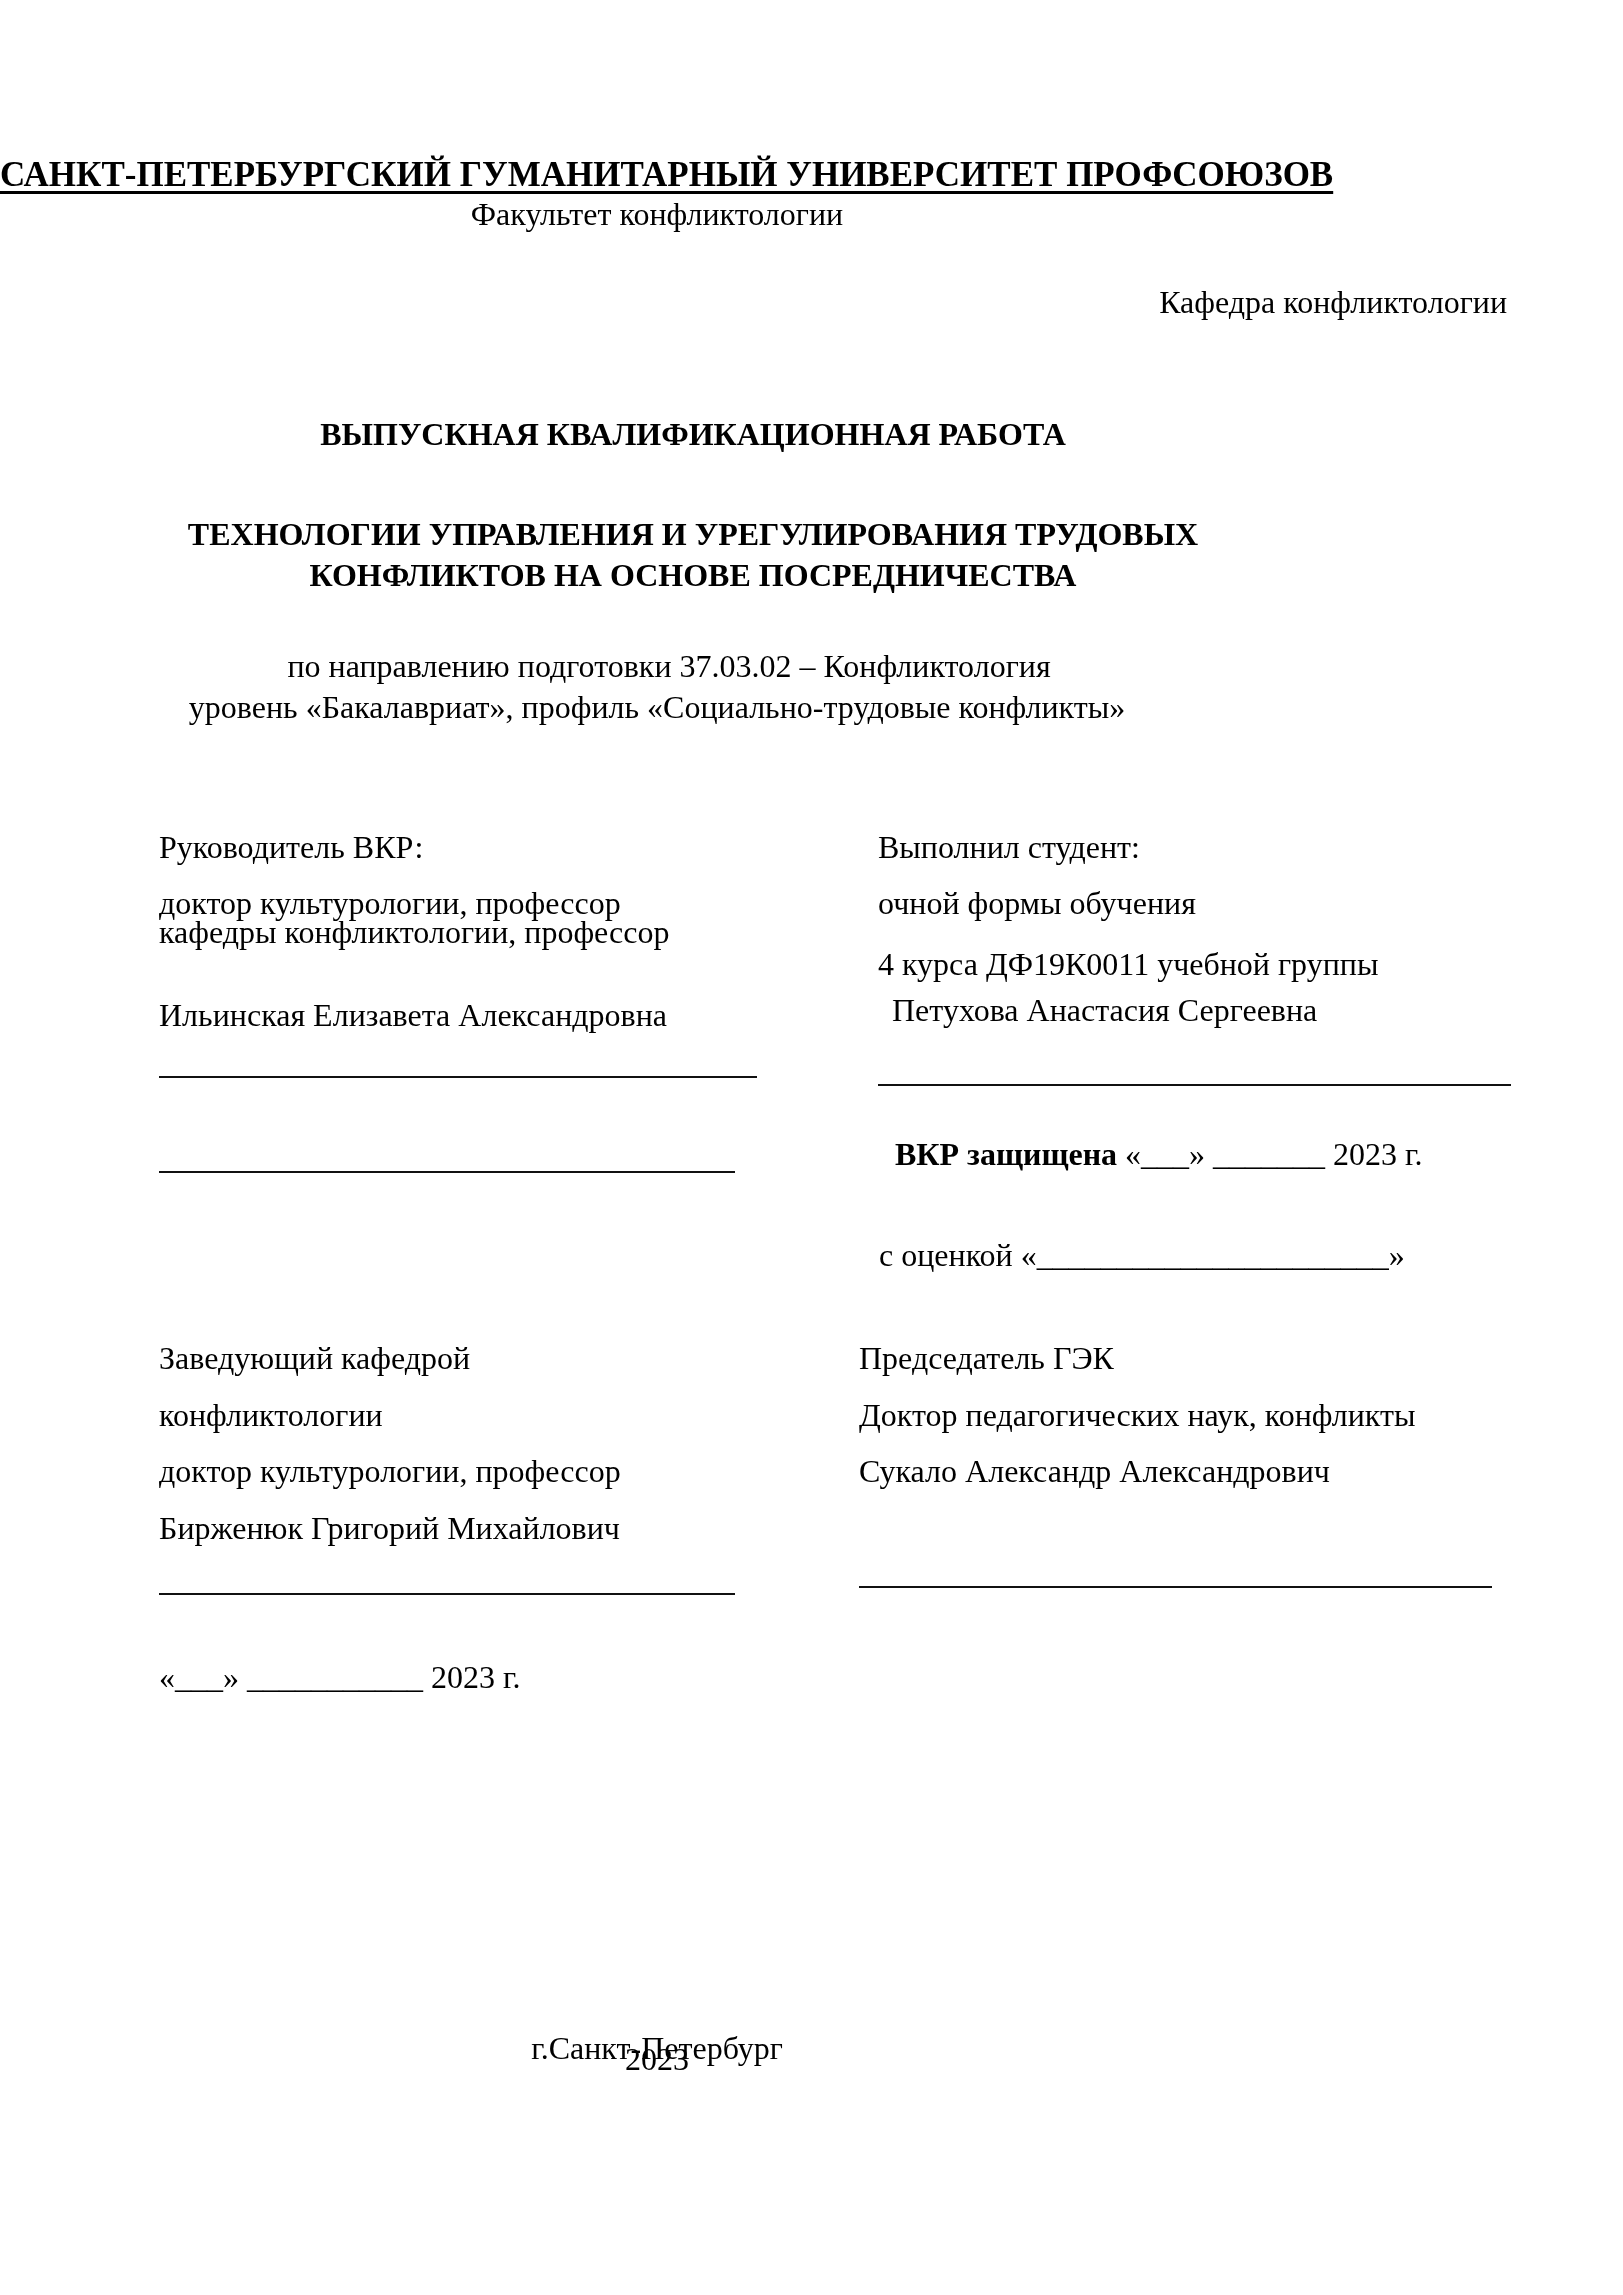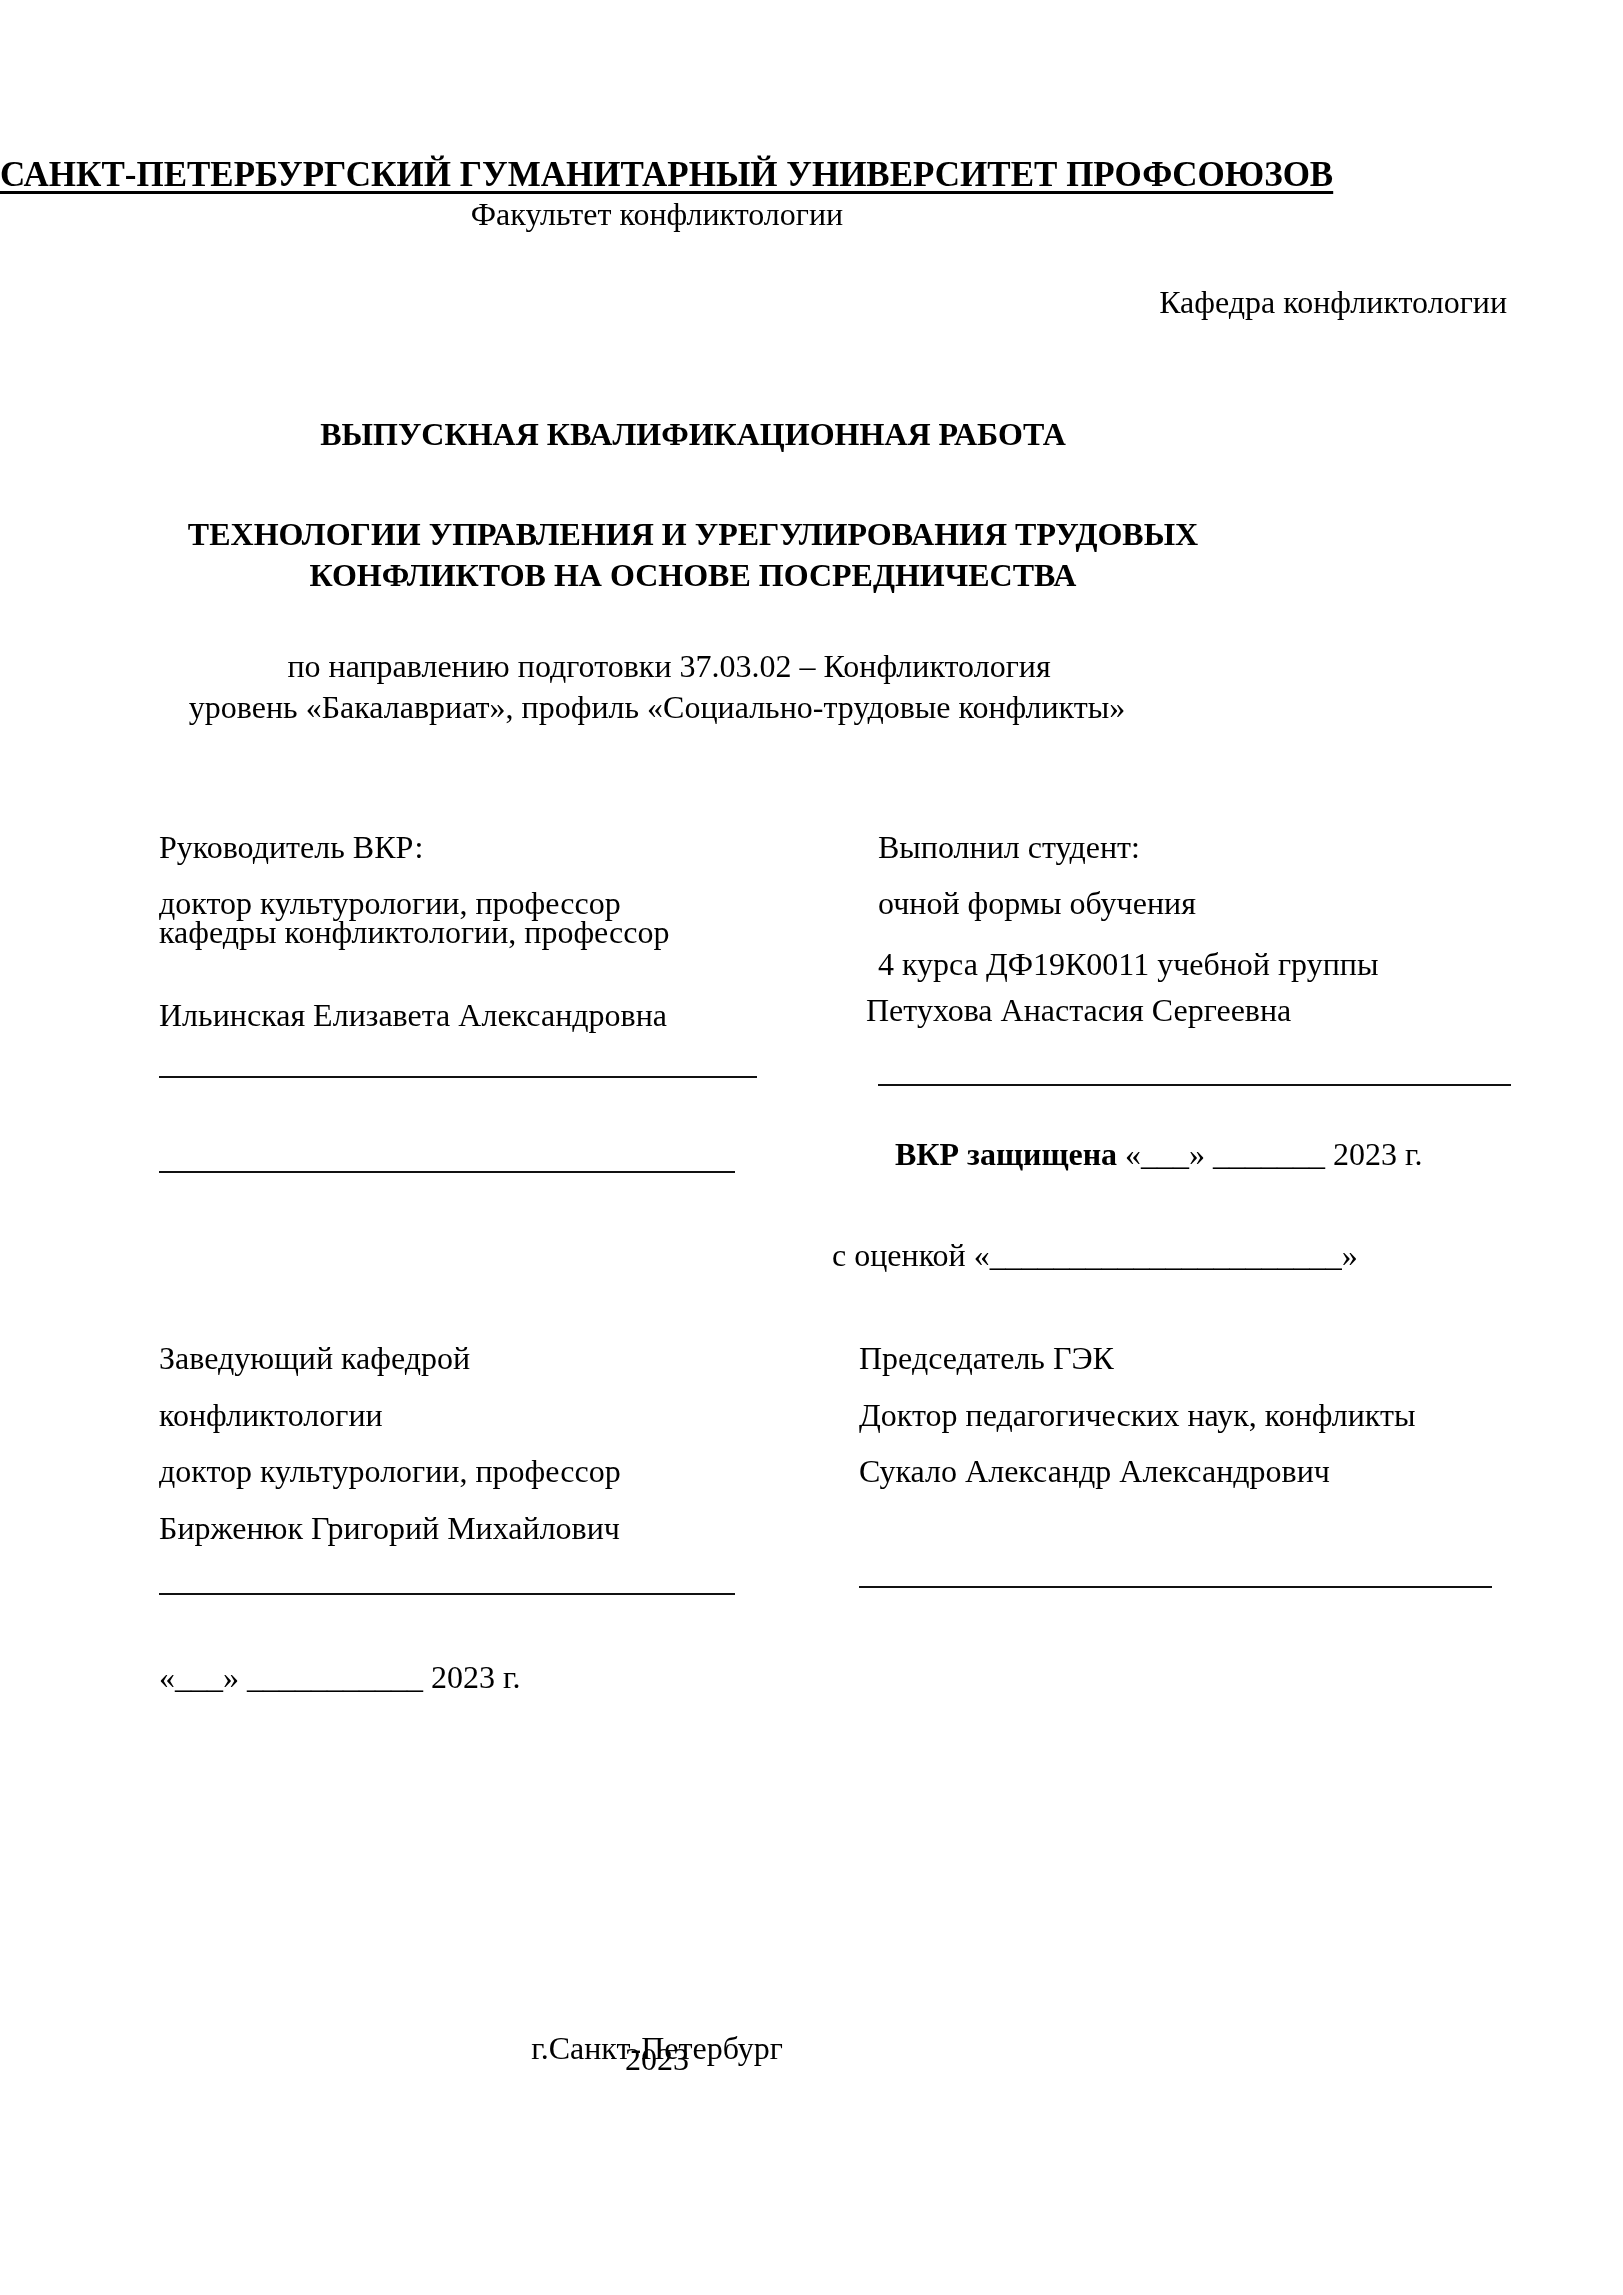--- a/index.html
+++ b/index.html
@@ -31,29 +31,29 @@
   <div class="abs t" style="top:916px; left:159px;">кафедры конфликтологии, профессор</div>
   <div class="abs t" style="top:999px; left:159px;">Ильинская Елизавета Александровна</div>
   <div class="line" style="top:1076px; left:159px; width:598px;"></div>
   <div class="line" style="top:1171px; left:159px; width:576px;"></div>
 </div>
 
 <div>
   <div class="abs t" style="top:831px; left:878px;">Выполнил студент:</div>
   <div class="abs t" style="top:887px; left:878px;">очной формы обучения</div>
   <div class="abs t" style="top:948px; left:878px;">4 курса ДФ19К0011 учебной группы</div>
-  <div class="abs t" style="top:994px; left:866px;">Петухова Анастасия Сергеевна</div>
+  <div class="abs t" style="top:994px; left:892px;">Петухова Анастасия Сергеевна</div>
   <div class="line" style="top:1084px; left:878px; width:633px;"></div>
 </div>
 
 <div class="abs t" style="top:1138px; left:859px;">
   <span class="b">ВКР защищена</span>
   <span>«___» _______ 2023 г.</span>
 </div>
-<div class="abs t" style="top:1239px; left:832px;text-align:right;">с оценкой «______________________»</div>
+<div class="abs t" style="top:1239px; left:879px;text-align:right;">с оценкой «______________________»</div>
 
 <div>
   <div class="abs t" style="top:1342px; left:159px;">Заведующий кафедрой</div>
   <div class="abs t" style="top:1399px; left:159px;">конфликтологии</div>
   <div class="abs t" style="top:1455px; left:159px;">доктор культурологии, профессор</div>
   <div class="abs t" style="top:1512px; left:159px;">Бирженюк Григорий Михайлович</div>
   <div class="line" style="top:1593px; left:159px; width:576px;"></div>
   <div class="abs t" style="top:1661px; left:159px;">«___» ___________ 2023 г.</div>
 </div>
 

